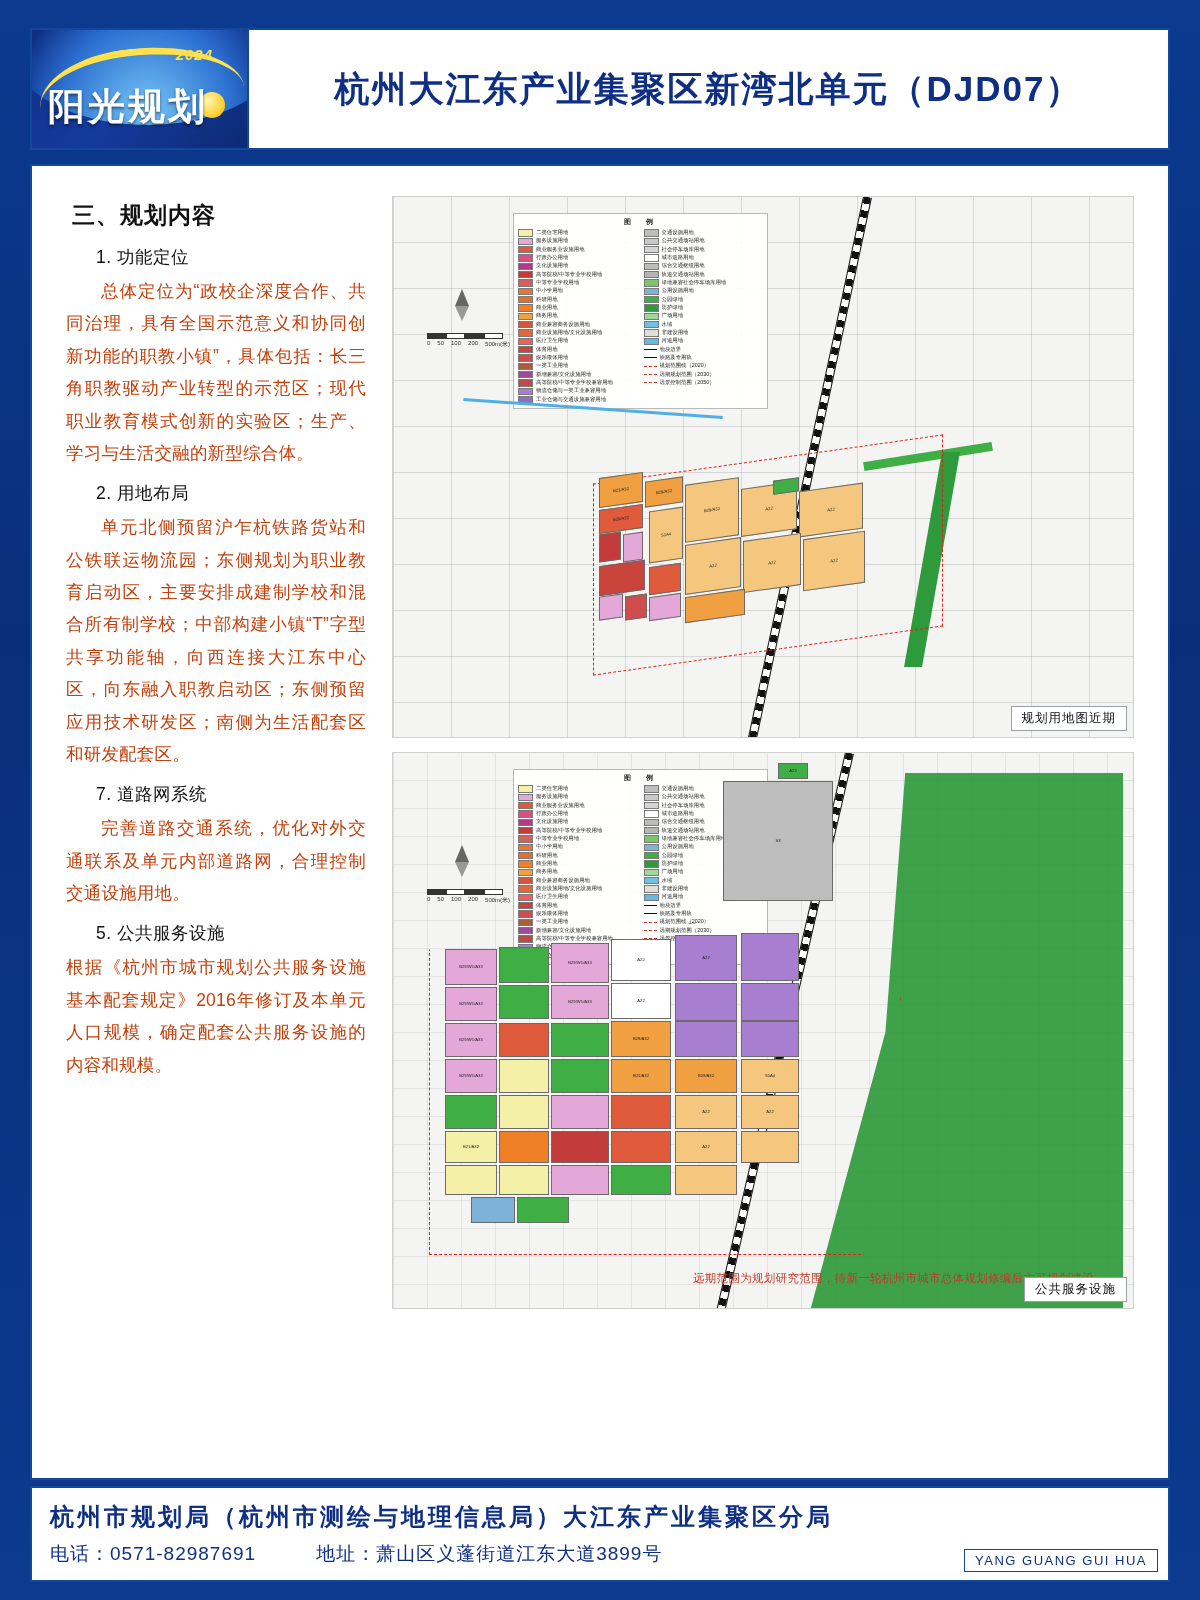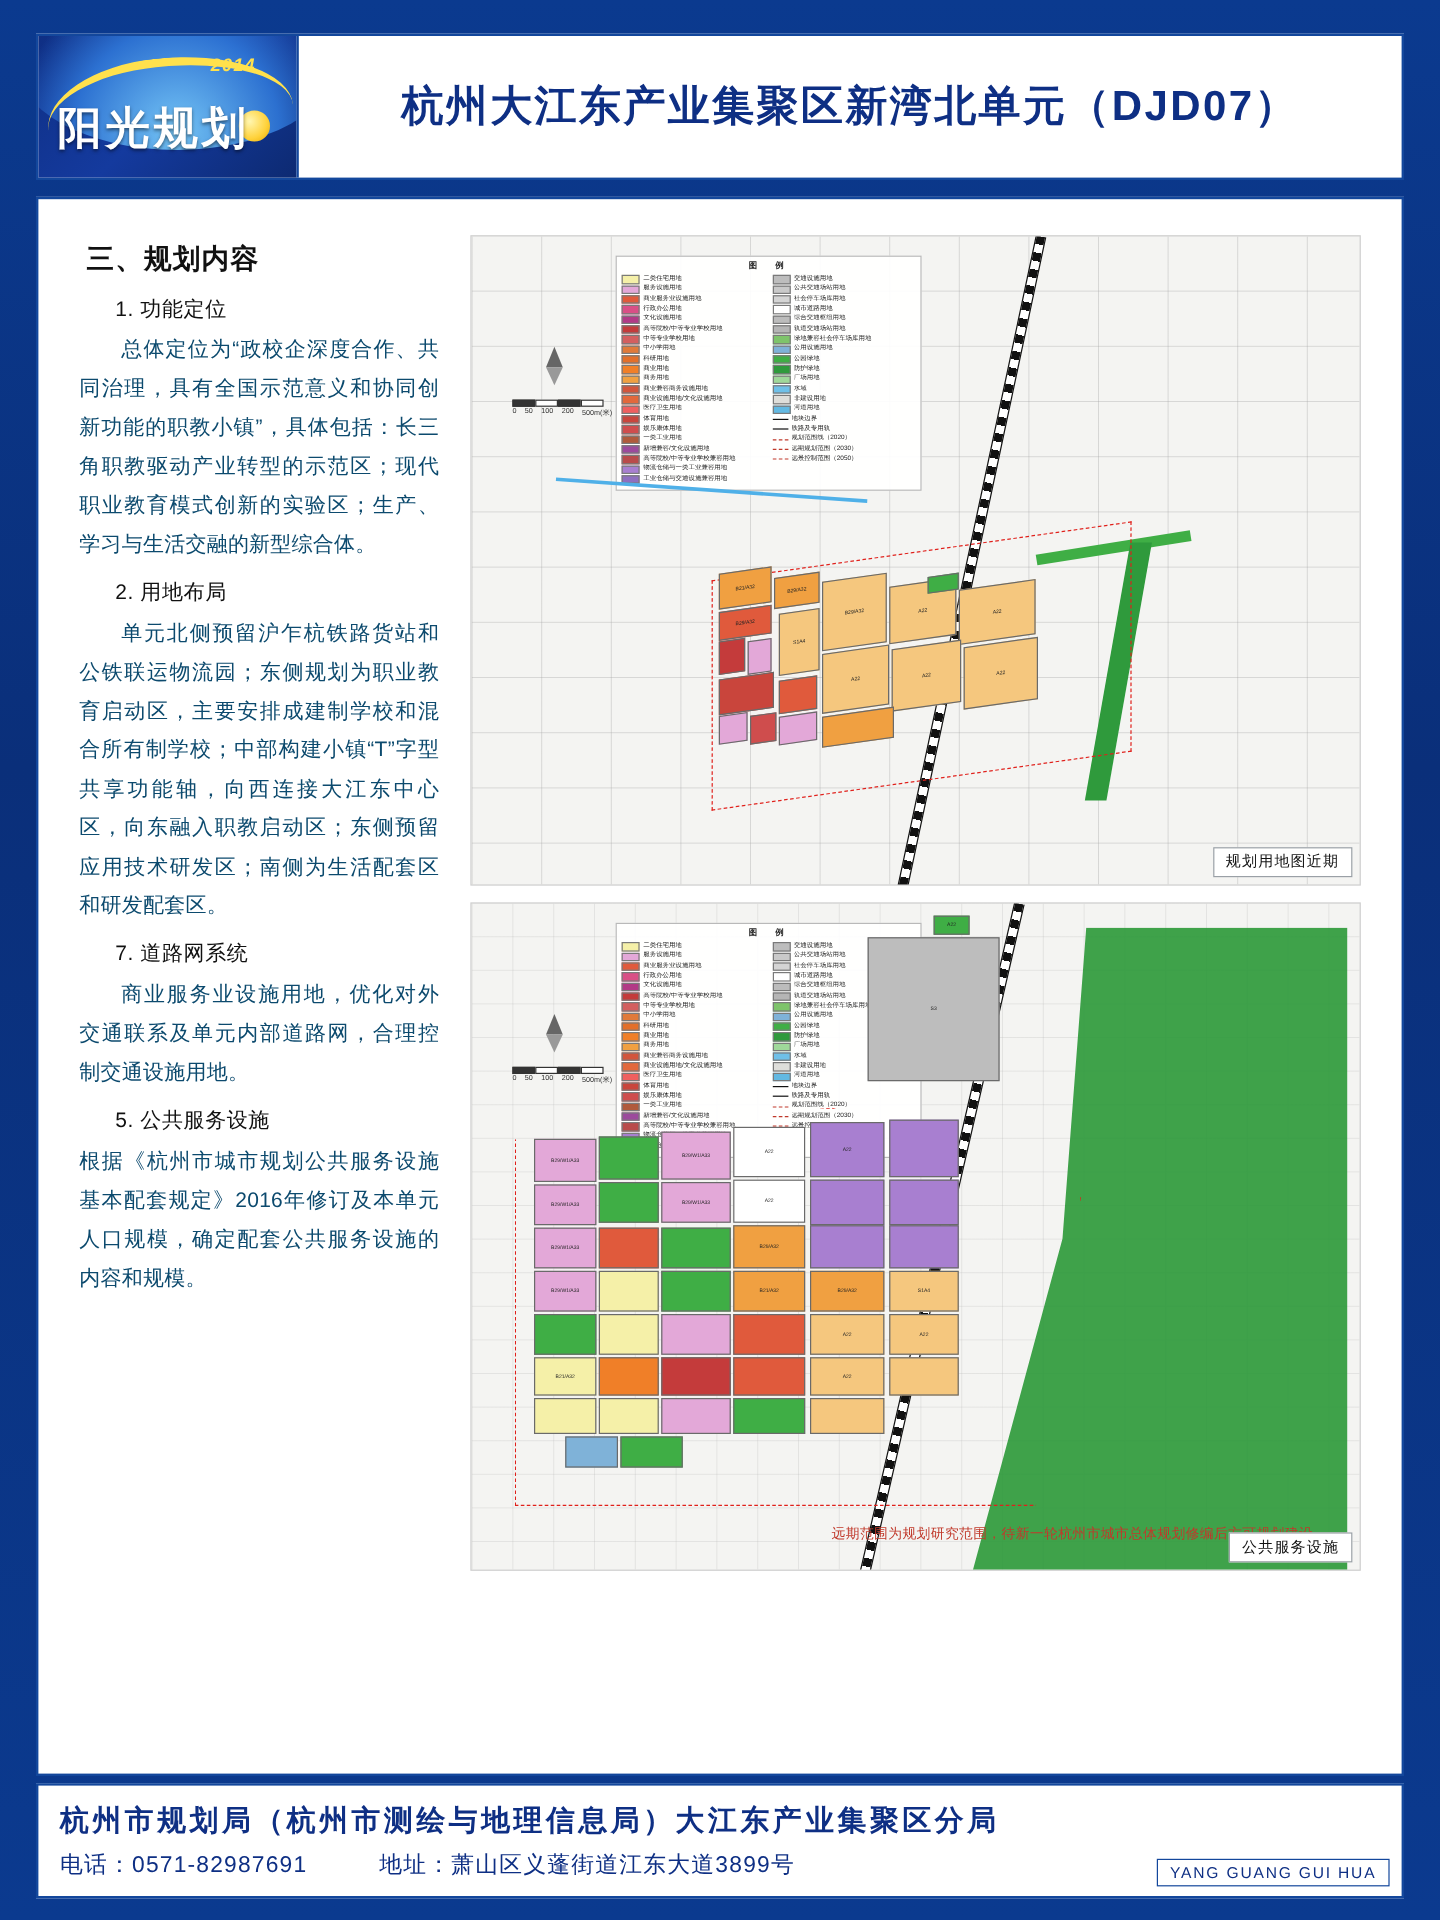--- a/index.html
+++ b/index.html
@@ -80,21 +80,21 @@
   .col-maps{flex:1;display:flex;flex-direction:column;gap:14px;}
 
   .sec-title{
     font-size:23px;font-weight:bold;color:#111;
     margin:4px 0 14px 6px;letter-spacing:1px;
   }
   .sub-title{
     font-size:17.5px;color:#111;margin:12px 0 6px 30px;letter-spacing:.5px;
   }
   .para{
-    font-size:17.5px;color:#0c4a6e;line-height:1.85;text-align:justify;
+    font-size:17.5px;color:#c2410c;line-height:1.85;text-align:justify;
     text-indent:2em;margin:0 0 4px 0;letter-spacing:.2px;
   }
   .para.noindent{text-indent:0;}
 
   
   .map-box{
     position:relative;
     background:#f4f4f2;
     border:1px solid #cfcfcf;
     overflow:hidden;
@@ -188,42 +188,42 @@
 </style>
 </head>
 <body>
 
 <div class="poster">
 
   <div class="header">
     <div class="logo">
       <div class="arc"></div>
       <div class="swoosh"></div>
-      <div class="year">2014</div>
+      <div class="year">2024</div>
       <div class="dot"></div>
       <div class="zh">阳光规划</div>
     </div>
     <div class="header-title">
       <div class="line">杭州大江东产业集聚区新湾北单元（DJD07）</div>
     </div>
   </div>
 
   <div class="sheet">
 
     <div class="col-text">
       <div class="sec-title">三、规划内容</div>
 
       <div class="sub-title">1.  功能定位</div>
       <p class="para">总体定位为“政校企深度合作、共同治理，具有全国示范意义和协同创新功能的职教小镇”，具体包括：长三角职教驱动产业转型的示范区；现代职业教育模式创新的实验区；生产、学习与生活交融的新型综合体。</p>
 
       <div class="sub-title">2.  用地布局</div>
       <p class="para">单元北侧预留沪乍杭铁路货站和公铁联运物流园；东侧规划为职业教育启动区，主要安排成建制学校和混合所有制学校；中部构建小镇“T”字型共享功能轴，向西连接大江东中心区，向东融入职教启动区；东侧预留应用技术研发区；南侧为生活配套区和研发配套区。</p>
 
       <div class="sub-title">7.  道路网系统</div>
-      <p class="para">商业服务业设施用地，优化对外交通联系及单元内部道路网，合理控制交通设施用地。</p>
+      <p class="para">完善道路交通系统，优化对外交通联系及单元内部道路网，合理控制交通设施用地。</p>
 
       <div class="sub-title">5.  公共服务设施</div>
       <p class="para noindent">根据《杭州市城市规划公共服务设施基本配套规定》2016年修订及本单元人口规模，确定配套公共服务设施的内容和规模。</p>
     </div>
 
     <div class="col-maps">
 
       <div class="map-box map-near">
         <div class="grid-bg"></div>
 

